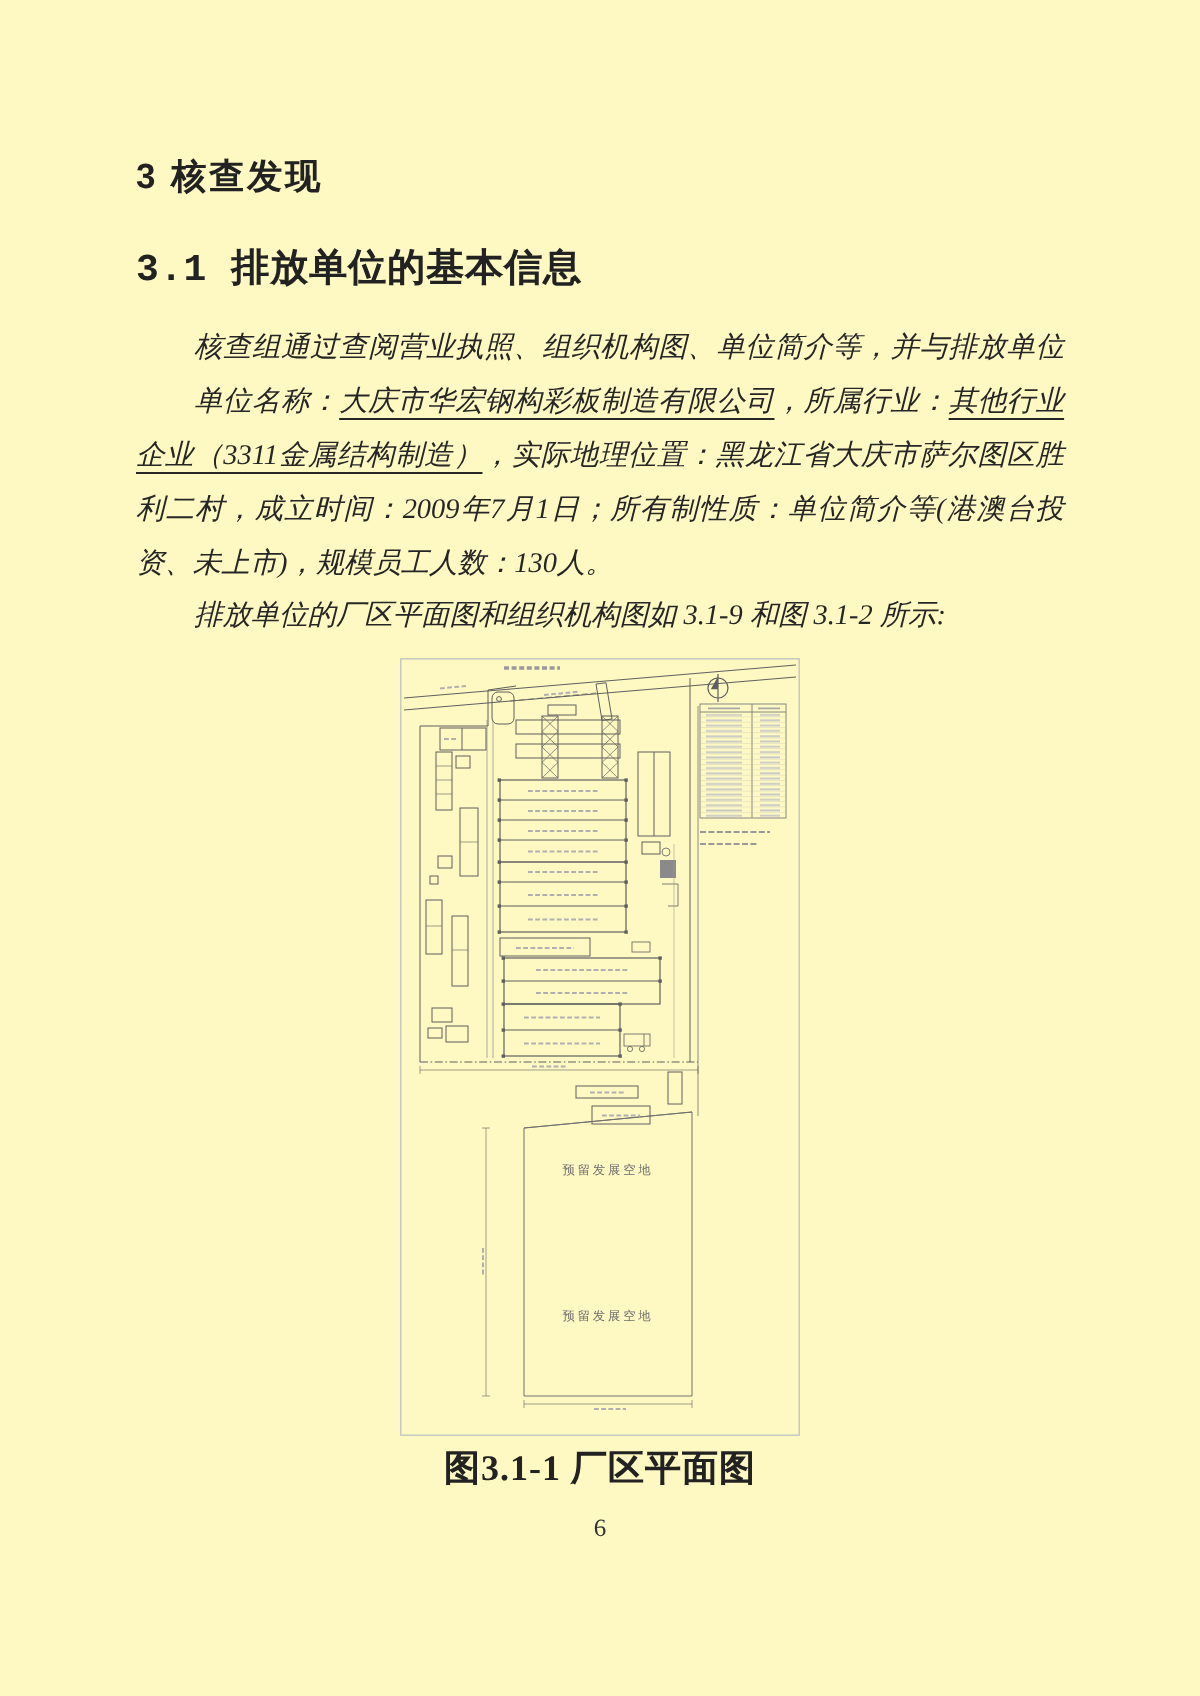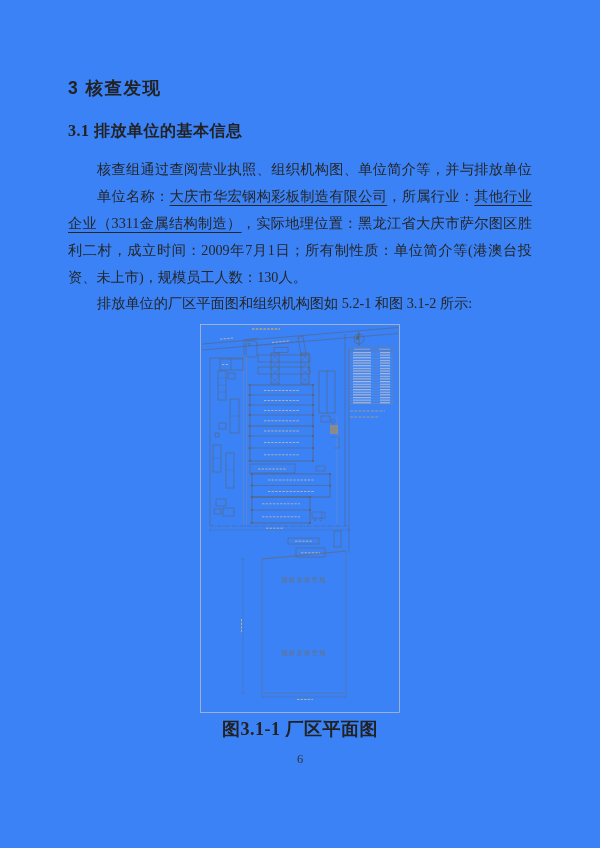--- a/index.html
+++ b/index.html
@@ -2,34 +2,34 @@
 <html><head>
 <meta charset="utf-8">
 <style>
   html,body{margin:0;padding:0;}
   body{
     width:600px;height:848px;background:#ffffff;
     font-family:"Liberation Serif","DejaVu Serif",serif;
     color:#2b2b2b;
   }
   .page{
-    position:relative;width:600px;height:848px;overflow:hidden;background:#3b82f6;
+    position:relative;width:600px;height:848px;overflow:hidden;background:#fef9c3;
   }
   .heading{
     margin:76px 68px 0 68px;
     font-family:"Liberation Sans","DejaVu Sans",sans-serif;
     font-weight:bold;font-size:17.5px;letter-spacing:1.5px;color:#222;
   }
   .subheading{
     margin:21px 68px 0 68px;
-    font-weight:bold;font-size:16px;letter-spacing:.5px;color:#222;
+    font-weight:bold;font-size:19px;letter-spacing:.5px;color:#222;font-family:Liberation Mono, monospace;
   }
   .body-text{
     margin:14px 68px 0 68px;width:464px;
-    font-size:14.2px;color:#262626;
+    font-size:14.2px;color:#262626;font-style:italic;
   }
   .bline{
     height:26.9px;line-height:26.9px;
   }
   .bline.ind{ text-indent:29px; }
   .bline.just{ text-align:justify; text-align-last:justify; }
   .u{ text-decoration:underline; text-underline-offset:3.5px; text-decoration-thickness:1px; }
   .figure-wrap{ margin-top:7px; text-align:center; }
   .figure-wrap svg{ display:inline-block; vertical-align:top; }
   .figure-caption{
@@ -51,21 +51,21 @@
   <div class="heading">3 核查发现</div>
 
   <div class="subheading">3.1 排放单位的基本信息</div>
 
   <div class="body-text" id="body-container">
       <div class="bline ind just"><span>核查组通过查阅营业执照、组织机构图、单位简介等，并与排放单位</span></div>
       <div class="bline ind just"><span>单位名称：</span><span class="u">大庆市华宏钢构彩板制造有限公司</span><span>，所属行业：</span><span class="u">其他行业</span></div>
       <div class="bline just"><span class="u">企业（3311金属结构制造）</span><span>，实际地理位置：黑龙江省大庆市萨尔图区胜</span></div>
       <div class="bline just"><span>利二村，成立时间：2009年7月1日；所有制性质：单位简介等(港澳台投</span></div>
       <div class="bline"><span>资、未上市)，规模员工人数：130人。</span></div>
-      <div class="bline ind"><span>排放单位的厂区平面图和组织机构图如 5.2-1 和图 3.1-2 所示:</span></div>
+      <div class="bline ind"><span>排放单位的厂区平面图和组织机构图如 3.1-9 和图 3.1-2 所示:</span></div>
     </div>
 
   <div class="figure-wrap">
     <svg width="200" height="389" viewBox="0 0 200 389">
       <defs>
         <pattern id="tblrows" x="150" y="27" width="43" height="2.65" patternUnits="userSpaceOnUse">
           <line x1="3" y1="1.5" x2="21" y2="1.5" stroke="#c7c7c7" stroke-width="0.9"></line>
           <line x1="30" y1="1.5" x2="40" y2="1.5" stroke="#c7c7c7" stroke-width="0.9"></line>
           <line x1="0" y1="2.65" x2="43" y2="2.65" stroke="#b8b8b8" stroke-width="0.3"></line>
         </pattern>

